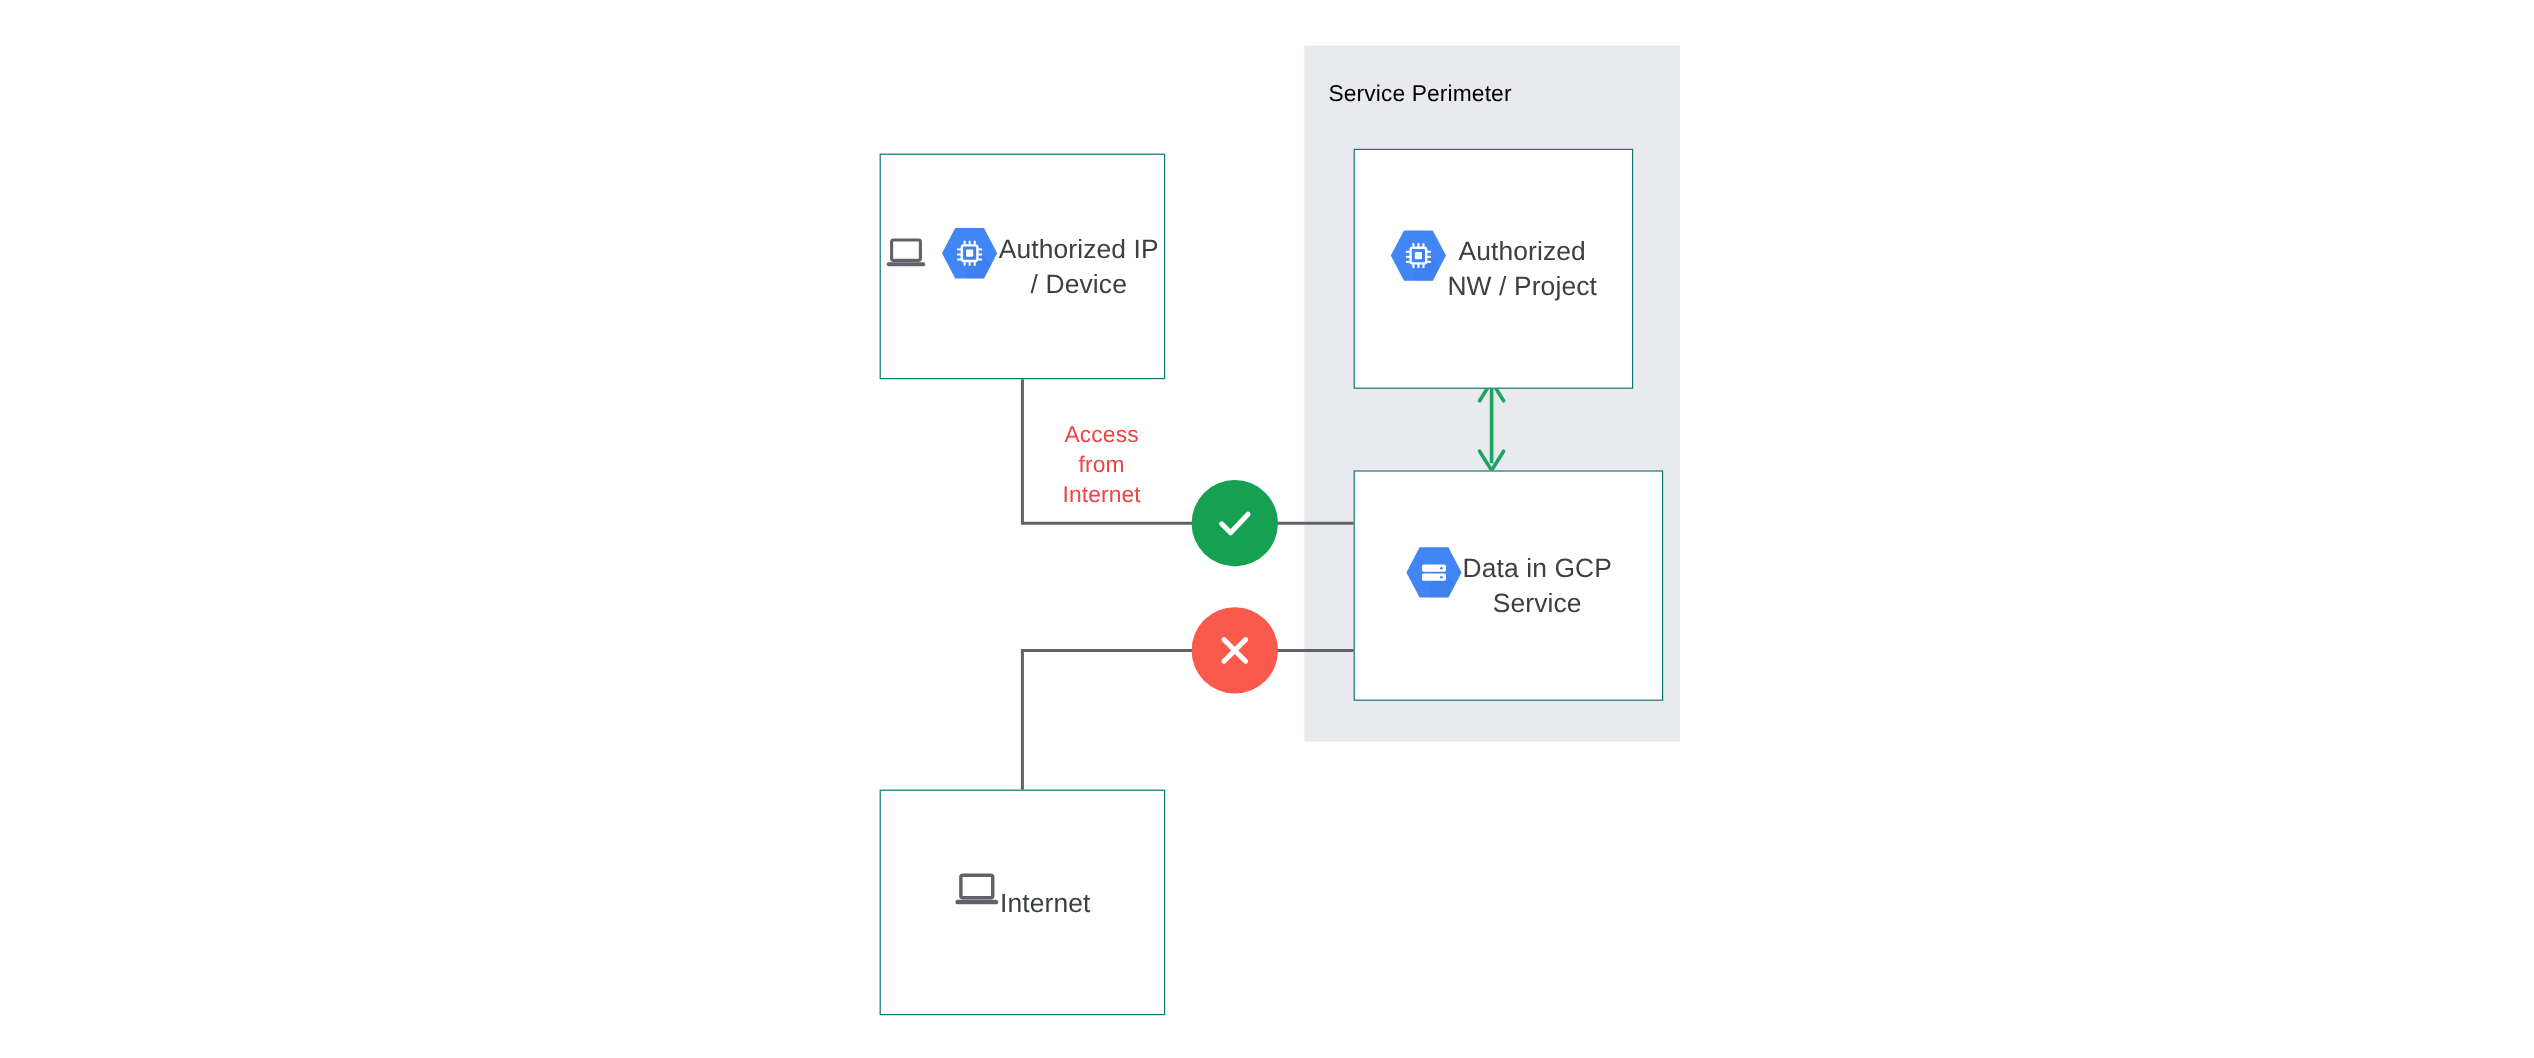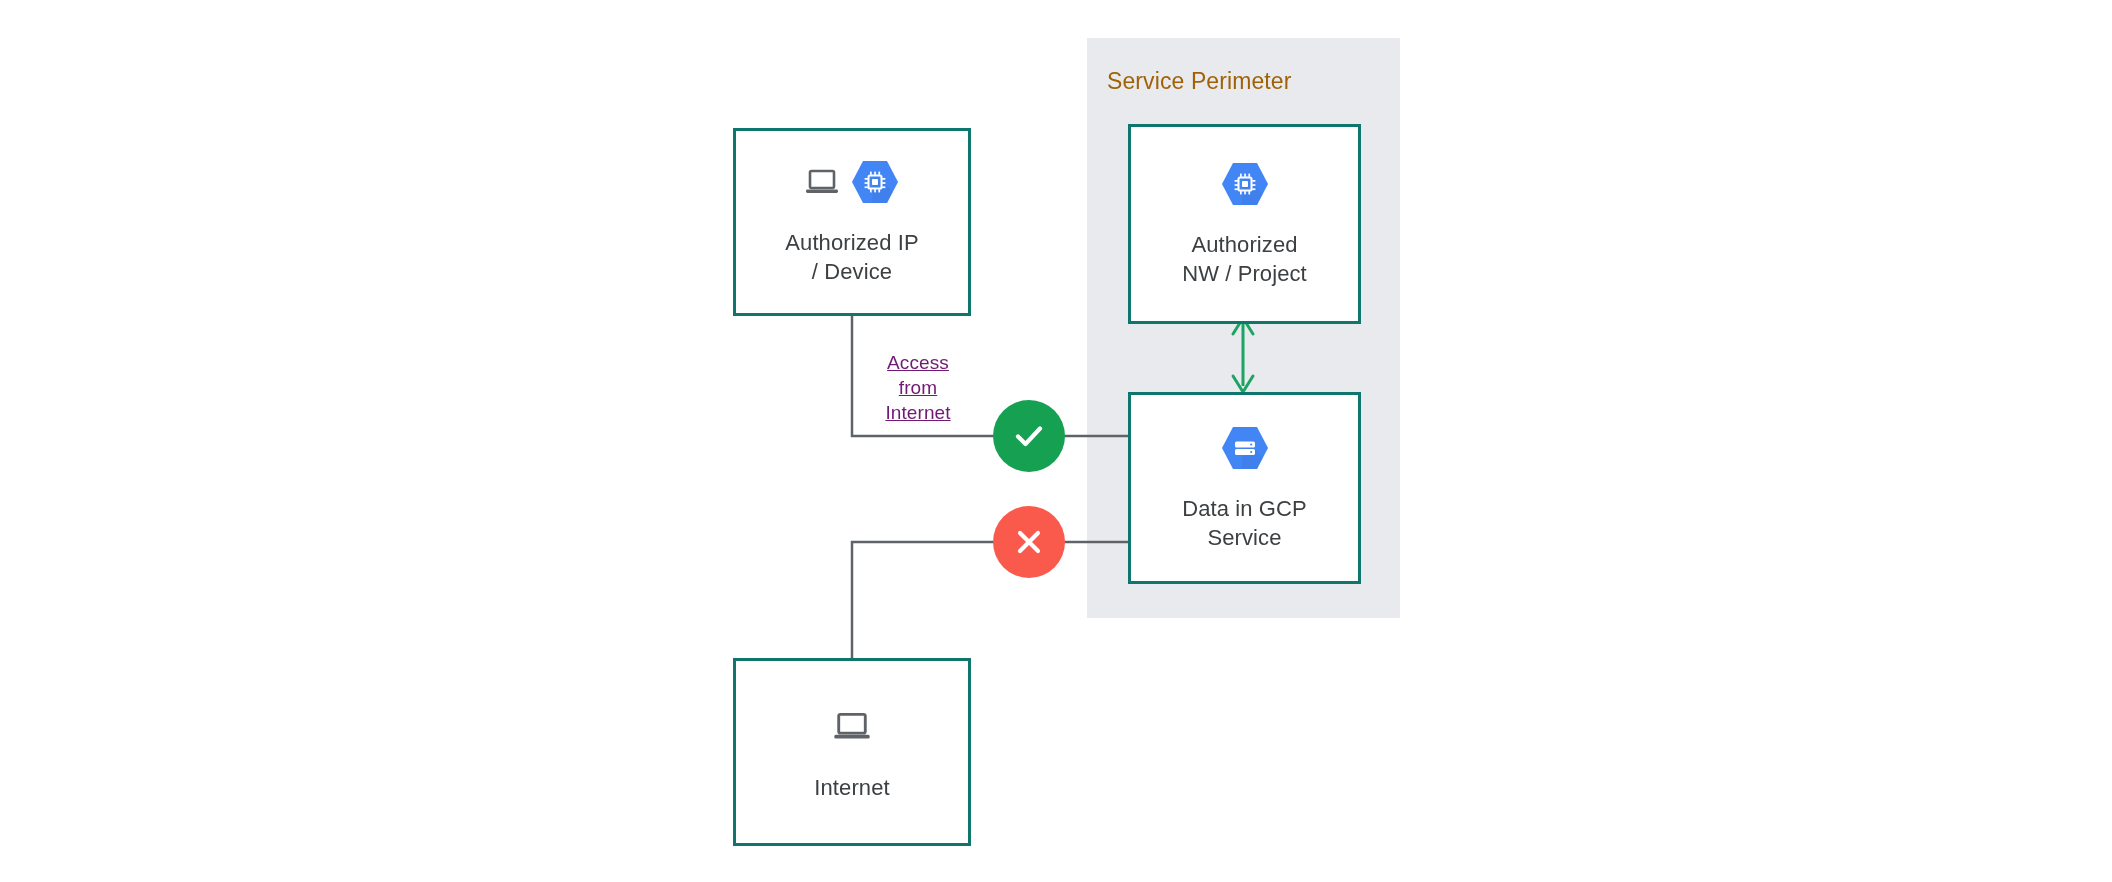--- a/index.html
+++ b/index.html
@@ -25,34 +25,34 @@
     left: 1087px;
     top: 38px;
     width: 313px;
     height: 580px;
     background: #E8EAED;
   }
   .perimeter-label {
     position: absolute;
     left: 1107px;
     top: 68px;
-    font-size: 23px;
-    color: #a16207;
+    font-size: 19px;
+    color: #000000;
     letter-spacing: 0.1px;
     white-space: nowrap;
   }
 
   
   .node {
     position: absolute;
     background: #ffffff;
-    border: 3px solid #0f766e;
+    border: 1px solid #0f766e;
     box-sizing: border-box;
     display: flex;
-    flex-direction: column;
+    flex-direction: row;
     align-items: center;
     justify-content: center;
   }
   .node-label {
     font-size: 22px;
     line-height: 29px;
     color: #3C4043;
     text-align: center;
     white-space: pre-line;
     letter-spacing: 0.1px;
@@ -62,21 +62,21 @@
     flex-direction: row;
     align-items: center;
     justify-content: center;
     gap: 12px;
     margin-bottom: 22px;
     height: 48px;
   }
 
   #node-authorized-ip  { left: 733px;  top: 128px; width: 238px; height: 188px; }
   #node-authorized-nw  { left: 1128px; top: 124px; width: 233px; height: 200px; }
-  #node-data-gcp       { left: 1128px; top: 392px; width: 233px; height: 192px; }
+  #node-data-gcp       { left: 1128px; top: 392px; width: 258px; height: 192px; }
   #node-internet       { left: 733px;  top: 658px; width: 238px; height: 188px; }
 
   
   .icon-laptop { display: block; }
   .icon-hex { display: block; }
 
   
   #wires {
     position: absolute;
     left: 0; top: 0;
@@ -96,25 +96,24 @@
     justify-content: center;
   }
   #badge-allow { left: 993px; top: 400px; background: #15A052; }
   #badge-deny  { left: 993px; top: 506px; background: #FA5A4B; }
 
   
   .edge-label {
     position: absolute;
     font-size: 19px;
     line-height: 25px;
-    color: #701a75;
+    color: #ef4444;
     text-align: center;
     white-space: pre-line;
     letter-spacing: 0.1px;
-    text-decoration: underline;
   }
   #label-access-from-internet { left: 838px; top: 350px; width: 160px; }
   #label-valid-credential     { left: 740px; top: 480px; width: 360px; }
 </style>
 </head>
 <body>
 
 <div id="canvas">
 
   <div class="perimeter"></div>

